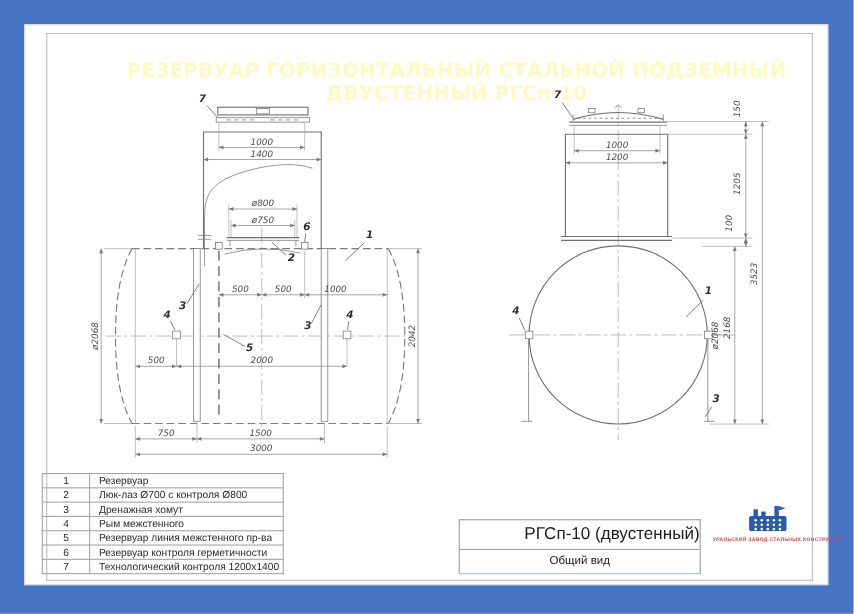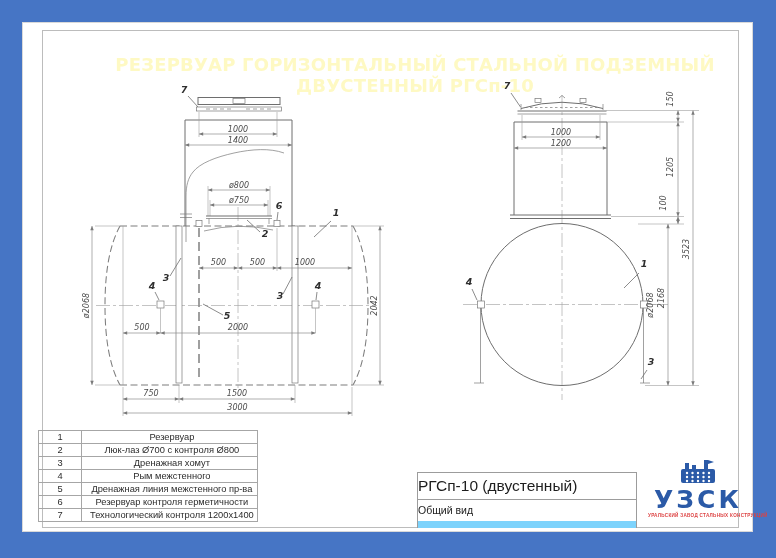--- a/index.html
+++ b/index.html
@@ -36,32 +36,32 @@
   svg .wh{fill:#ffffff;}
   table.parts{
     position:absolute;left:38px;top:430px;border-collapse:collapse;
     font-size:9.3px;color:#2b2b2b;table-layout:fixed;
   }
   table.parts td{
     border:1px solid #a6a6a6;height:12px;padding:0 3px;
     white-space:nowrap;overflow:hidden;
   }
   table.parts td.n{width:36px;text-align:center;}
-  table.parts td.t{width:156px;text-align:center;padding-left:8px;}
+  table.parts td.t{width:156px;text-align:left;padding-left:8px;}
   .tblock{
     position:absolute;left:417px;top:472px;width:220px;
     border:1px solid #9c9c9c;border-bottom:none;box-sizing:border-box;background:transparent;
   }
   .tblock .r1{
-    height:26px;line-height:26px;text-align:left;
+    height:26px;line-height:26px;text-align:right;
     font-size:15.5px;font-weight:500;color:#1d1d1d;border-bottom:1px solid #9c9c9c;
   }
   .tblock .r2{
-    height:21px;line-height:21px;
-    font-size:10.5px;color:#222;border-bottom:7px solid #7dd3fc;
+    height:21px;line-height:21px;text-align:center;
+    font-size:10.5px;color:#222;border-bottom:1px solid #7dd3fc;
   }
   .logo{
     position:absolute;left:648px;top:460px;width:100px;text-align:center;line-height:1;
   }
   .logo .nm{
     font-size:25px;font-weight:800;letter-spacing:3px;color:#2b5aa7;
     font-family:"DejaVu Sans", sans-serif;margin-top:1px;
   }
   .logo .tg{
     font-size:4.6px;letter-spacing:.3px;color:#dd4242;margin-top:2px;
@@ -312,21 +312,21 @@
     <tr>
         <td class="n">3</td>
         <td class="t">Дренажная хомут</td>
       </tr>
     <tr>
         <td class="n">4</td>
         <td class="t">Рым межстенного</td>
       </tr>
     <tr>
         <td class="n">5</td>
-        <td class="t">Дренажная линия межстенного пр-ва</td>
+        <td class="t">Резервуар линия межстенного пр-ва</td>
       </tr>
     <tr>
         <td class="n">6</td>
         <td class="t">Резервуар контроля герметичности</td>
       </tr>
     <tr>
         <td class="n">7</td>
         <td class="t">Технологический контроля 1200x1400</td>
       </tr>
   </tbody>
@@ -357,15 +357,14 @@
         <circle cx="18" cy="17" r="1.2"></circle>
         <circle cx="23.5" cy="17" r="1.2"></circle>
         <circle cx="29" cy="17" r="1.2"></circle>
       <circle cx="7" cy="21" r="1.2"></circle>
         <circle cx="12.5" cy="21" r="1.2"></circle>
         <circle cx="18" cy="21" r="1.2"></circle>
         <circle cx="23.5" cy="21" r="1.2"></circle>
         <circle cx="29" cy="21" r="1.2"></circle>
     </g>
   </svg>
-  <div class="nm">УЗСК</div>
   <div class="tg">УРАЛЬСКИЙ ЗАВОД СТАЛЬНЫХ КОНСТРУКЦИЙ</div>
 </div>
 
 </body></html>

